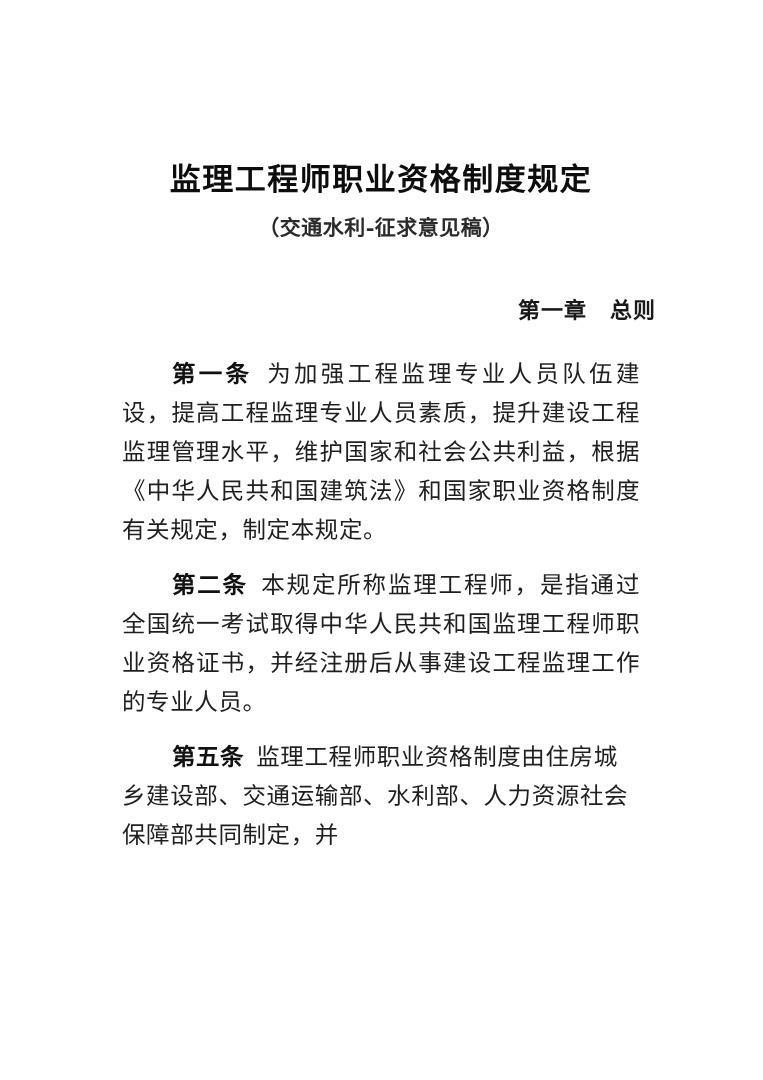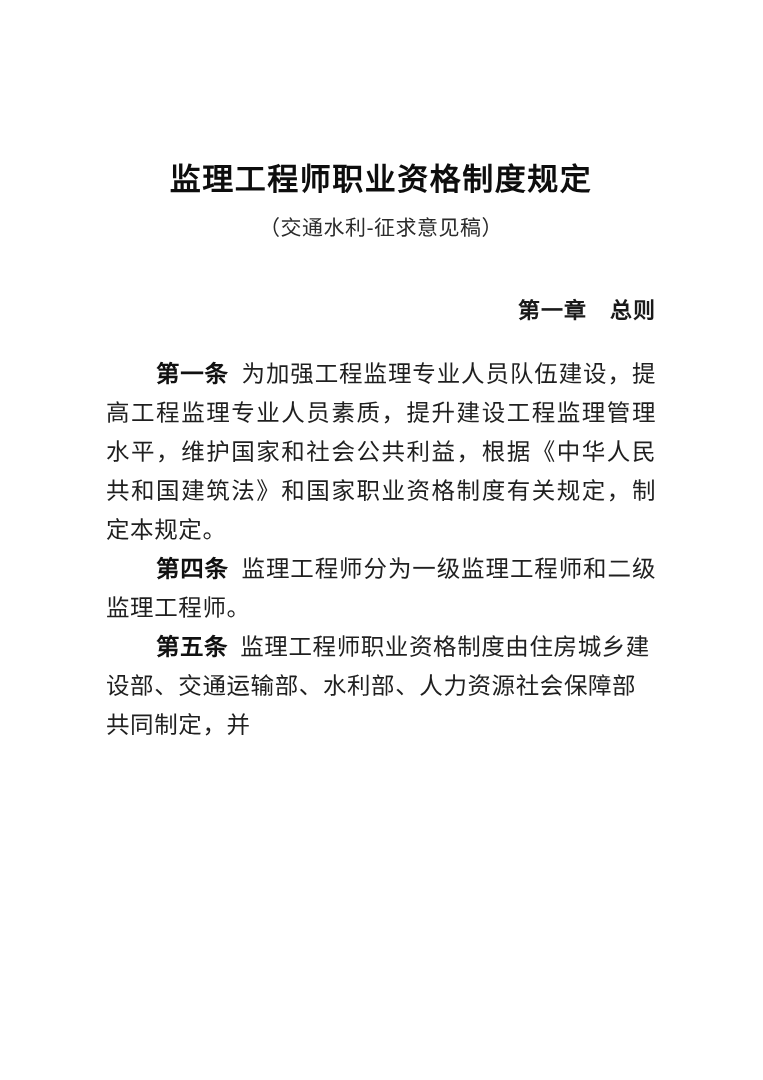--- a/index.html
+++ b/index.html
@@ -44,21 +44,21 @@
     font-size: 31px;
     line-height: 40px;
     letter-spacing: 1.5px;
     color: #0d0d0d;
     margin: 0;
     white-space: nowrap;
   }
 
   .doc-subtitle {
     font-family: "DejaVu Serif", "Liberation Serif", serif;
-    font-weight: 400;
+    font-weight: 700;
     font-size: 21px;
     line-height: 30px;
     letter-spacing: 0.5px;
     color: #2b2b2b;
     margin: 13px 0 0 0;
     white-space: nowrap;
   }
 
   
   .chapter-heading {
@@ -80,21 +80,21 @@
 
   .article {
     font-family: "DejaVu Serif", "Liberation Serif", serif;
     font-size: 23.5px;
     line-height: 39px;
     letter-spacing: 0.6px;
     color: #1f1f1f;
     text-align: justify;
     text-justify: inter-character;
     text-indent: 50px;
-    margin: 0;
+    margin: 16px;
     padding: 0;
   }
 
   .article .label {
     font-family: "Liberation Sans", "DejaVu Sans", sans-serif;
     font-weight: 700;
     letter-spacing: 0.5px;
     color: #111111;
   }
 
@@ -120,26 +120,26 @@
     </div>
 
     <div class="chapter-heading">第一章　总则</div>
 
     <div class="articles">
 
       <p class="article">
         <span class="label">第一条</span><span>为加强工程监理专业人员队伍建设，提高工程监理专业人员素质，提升建设工程监理管理水平，维护国家和社会公共利益，根据《中华人民共和国建筑法》和国家职业资格制度有关规定，制定本规定。</span>
       </p>
 
+      <p class="article">
+        <span class="label">第二条</span><span>本规定所称监理工程师，是指通过全国统一考试取得中华人民共和国监理工程师职业资格证书，并经注册后从事建设工程监理工作的专业人员。</span>
+      </p>
 
 
 
-      <p class="article">
-        <span class="label">第四条</span><span>监理工程师分为一级监理工程师和二级监理工程师。</span>
-      </p>
 
       <p class="article clipped">
         <span class="label">第五条</span><span>监理工程师职业资格制度由住房城乡建设部、交通运输部、水利部、人力资源社会保障部共同制定，并</span>
       </p>
 
     </div>
   </div>
 </div>
 
 </body></html>

